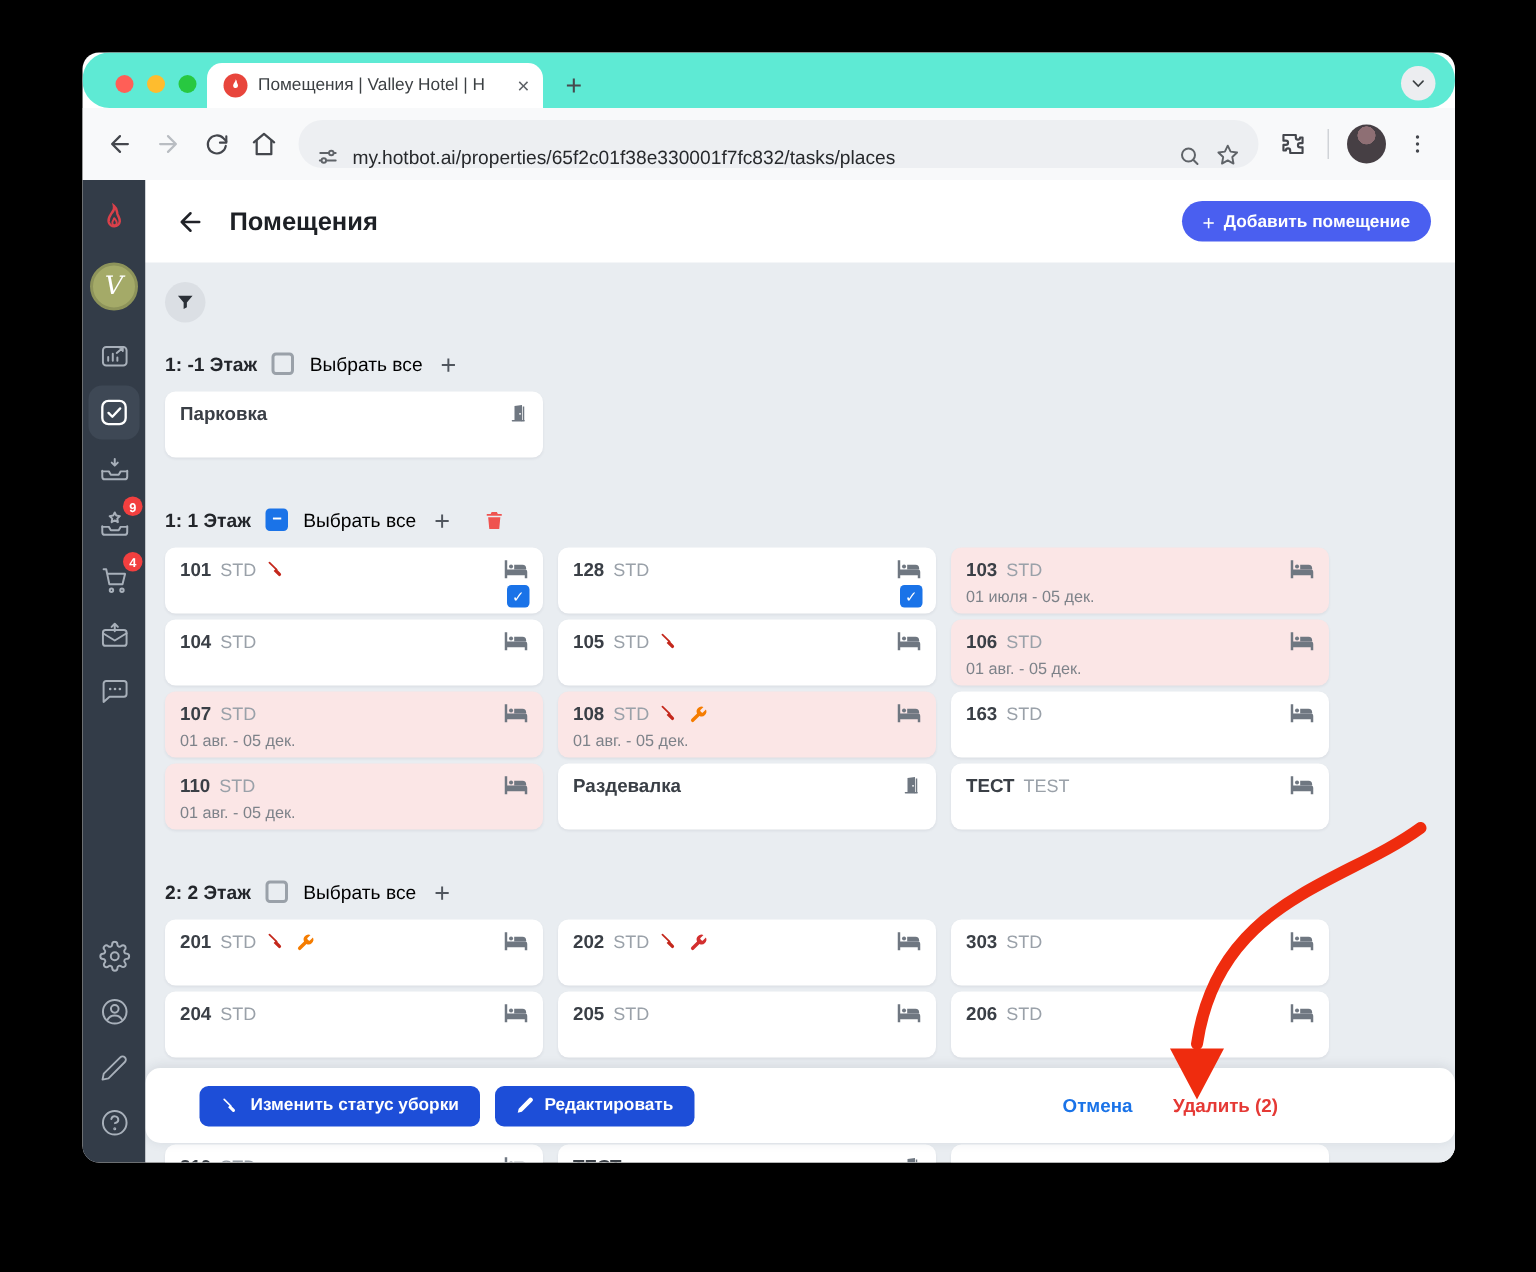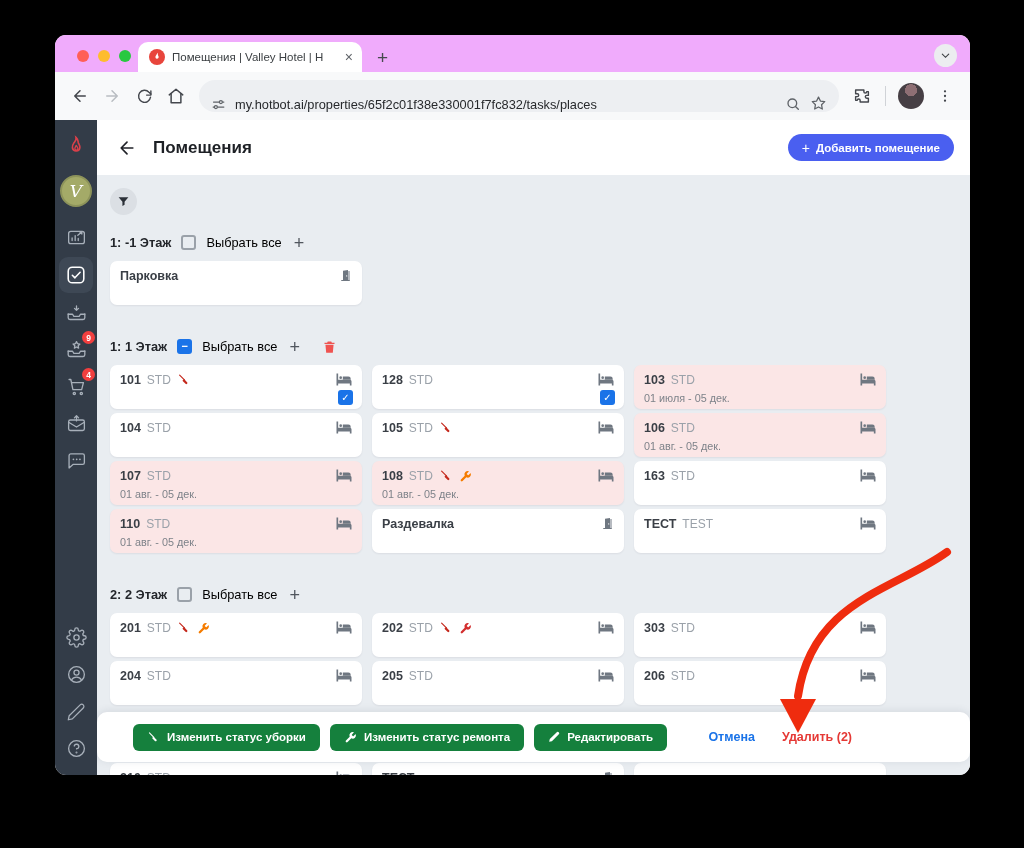--- a/index.html
+++ b/index.html
@@ -1,21 +1,21 @@
 <!DOCTYPE html>
 <html><head>
 <meta charset="utf-8">
 <style>
   * { margin:0; padding:0; box-sizing:border-box; }
   html,body { width:1024px; height:848px; background:#000; font-family:"Liberation Sans",sans-serif; overflow:hidden; }
   .stage { position:relative; width:1024px; height:848px; }
   .window { position:absolute; left:55px; top:35px; width:915px; height:740px; border-radius:11px; overflow:hidden; background:#fff; box-shadow:0 20px 60px rgba(0,0,0,.6); }
 
   
-  .tabstrip { height:37px; background:#f0abfc; position:relative; }
+  .tabstrip { height:37px; background:#5eead4; position:relative;border-radius:18px; }
   .traffic { position:absolute; left:22px; top:15px; display:flex; gap:9px; }
   .light { width:12px; height:12px; border-radius:50%; }
   .light.red{background:#ff5f57}.light.yellow{background:#febc2e}.light.green{background:#28c840}
   .tab { position:absolute; left:83px; bottom:0; width:224px; height:30px; background:#fff; border-radius:10px 10px 0 0; display:flex; align-items:center; padding:0 9px 0 11px; gap:7px; }
   .favicon { width:16px; height:16px; border-radius:50%; background:#e8453c; flex:0 0 16px; display:flex; align-items:center; justify-content:center; }
   .tab-title { flex:1; font-size:11.5px; color:#3c4043; white-space:nowrap; overflow:hidden; }
   .tab-close { font-size:14px; color:#5f6368; line-height:1; cursor:default; }
   .newtab { position:absolute; left:322px; bottom:5px; font-size:19px; color:#474a4e; line-height:1; }
   .tab-chevron { position:absolute; right:13px; top:9px; width:23px; height:23px; border-radius:50%; background:#ecedf0; display:flex; align-items:center; justify-content:center; }
 
@@ -59,21 +59,21 @@
   .room-card.pink { background:#fbe6e6; }
   .line1 { display:flex; align-items:center; gap:6px; }
   .room-num { font-size:12.5px; font-weight:bold; color:#3a3f46; }
   .room-type { font-size:12px; color:#9aa1a9; }
   .flag { display:flex; }
   .room-date { font-size:10.8px; color:#7d8289; margin-top:5px; }
   .room-icon { position:absolute; top:7px; right:9px; display:flex; }
   .room-cb { position:absolute; right:9px; top:25px; width:15px; height:15px; background:#1a73e8; border-radius:3px; color:#fff; font-size:10px; display:flex; align-items:center; justify-content:center; }
 
   .action-bar { position:absolute; left:0; right:0; bottom:13px; height:50px; background:#fff; border-radius:10px; display:flex; align-items:center; padding:0 20px; gap:10px; box-shadow:0 -1px 8px rgba(30,40,60,.10); z-index:5; }
-  .ab-btn { background:#15803d; color:#fff; height:27px; border:none; border-radius:6px; padding:0 14px; display:flex; align-items:center; gap:7px; font-size:11.5px; font-weight:bold; font-family:inherit; }
+  .ab-btn { background:#1d4ed8; color:#fff; height:27px; border:none; border-radius:6px; padding:0 14px; display:flex; align-items:center; gap:7px; font-size:11.5px; font-weight:bold; font-family:inherit; }
   .ab-btn:first-of-type { margin-left:16px; }
   .ab-cancel { margin-left:auto; color:#1a73e8; font-size:12.5px; font-weight:bold; }
   .ab-delete { margin-left:17px; margin-right:98px; color:#e53935; font-size:12.5px; font-weight:bold; }
 
   .partial-row { position:absolute; left:13px; bottom:-32px; display:grid; grid-template-columns:repeat(3,252px); gap:4px 10px; }
   .arrow-overlay { position:absolute; left:0; top:0; z-index:60; pointer-events:none; }
 </style>
 </head>
 <body>
 
@@ -646,28 +646,20 @@
         <div class="action-bar">
           <span id="ab-buttons" style="display:flex;gap:10px;">
               <button class="ab-btn">
                 <span class="flag">
                   <svg width="13" height="13" viewBox="0 0 24 24">
                     <path d="M4.5 3.5l8.2 8.2" stroke="#fff" stroke-width="2" stroke-linecap="round" fill="none"></path>
                     <path d="M12 10.4l5.3 5.3a1.9 1.9 0 0 1-2.7 2.7l-5.3-5.3z" fill="#fff"></path>
                   </svg>
                 </span>
                 <span>Изменить статус уборки</span>
-              </button>
-              <button class="ab-btn">
-                <span class="flag">
-                  <svg width="13" height="13" viewBox="0 0 24 24">
-                    <path fill="#fff" d="M14.7 6.3a1 1 0 0 0 0 1.4l1.6 1.6a1 1 0 0 0 1.4 0l3.77-3.77a6 6 0 0 1-7.94 7.94l-6.91 6.91a2.12 2.12 0 0 1-3-3l6.91-6.91a6 6 0 0 1 7.94-7.94l-3.76 3.76z"></path>
-                  </svg>
-                </span>
-                <span>Изменить статус ремонта</span>
               </button>
               <button class="ab-btn">
                 <span class="flag">
                   <svg width="12" height="12" viewBox="0 0 24 24">
                     <path fill="#fff" d="M17 2.8a3 3 0 1 1 4.2 4.2L7.8 20.4 2.3 21.7l1.3-5.5z"></path>
                   </svg>
                 </span>
                 <span>Редактировать</span>
               </button>
             </span>

